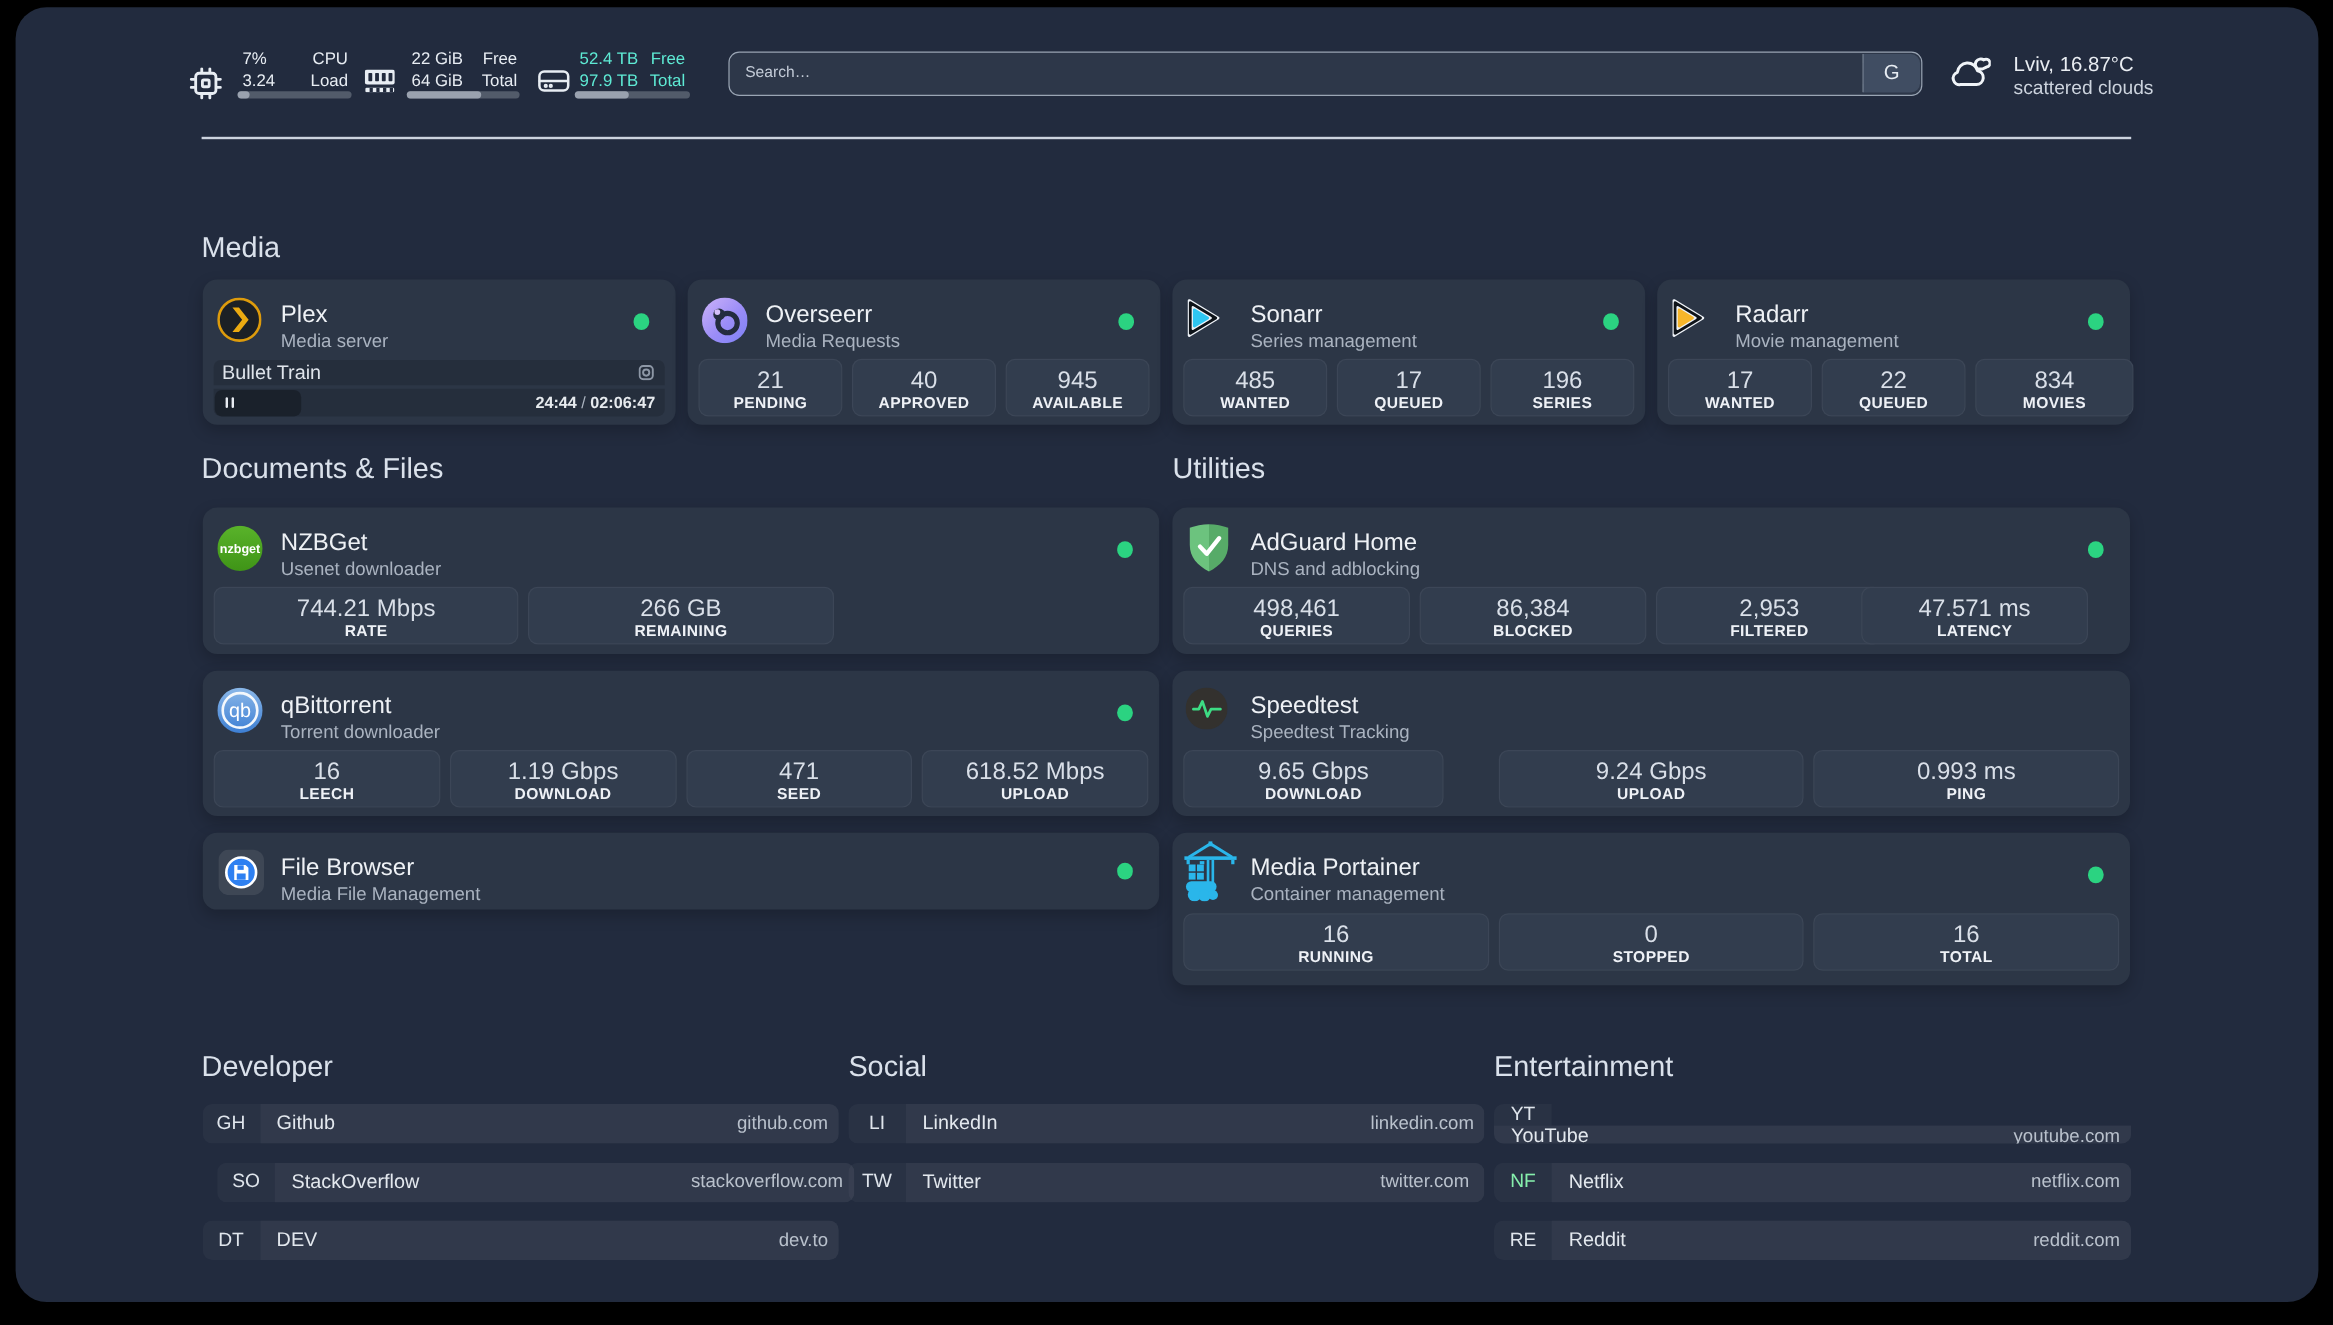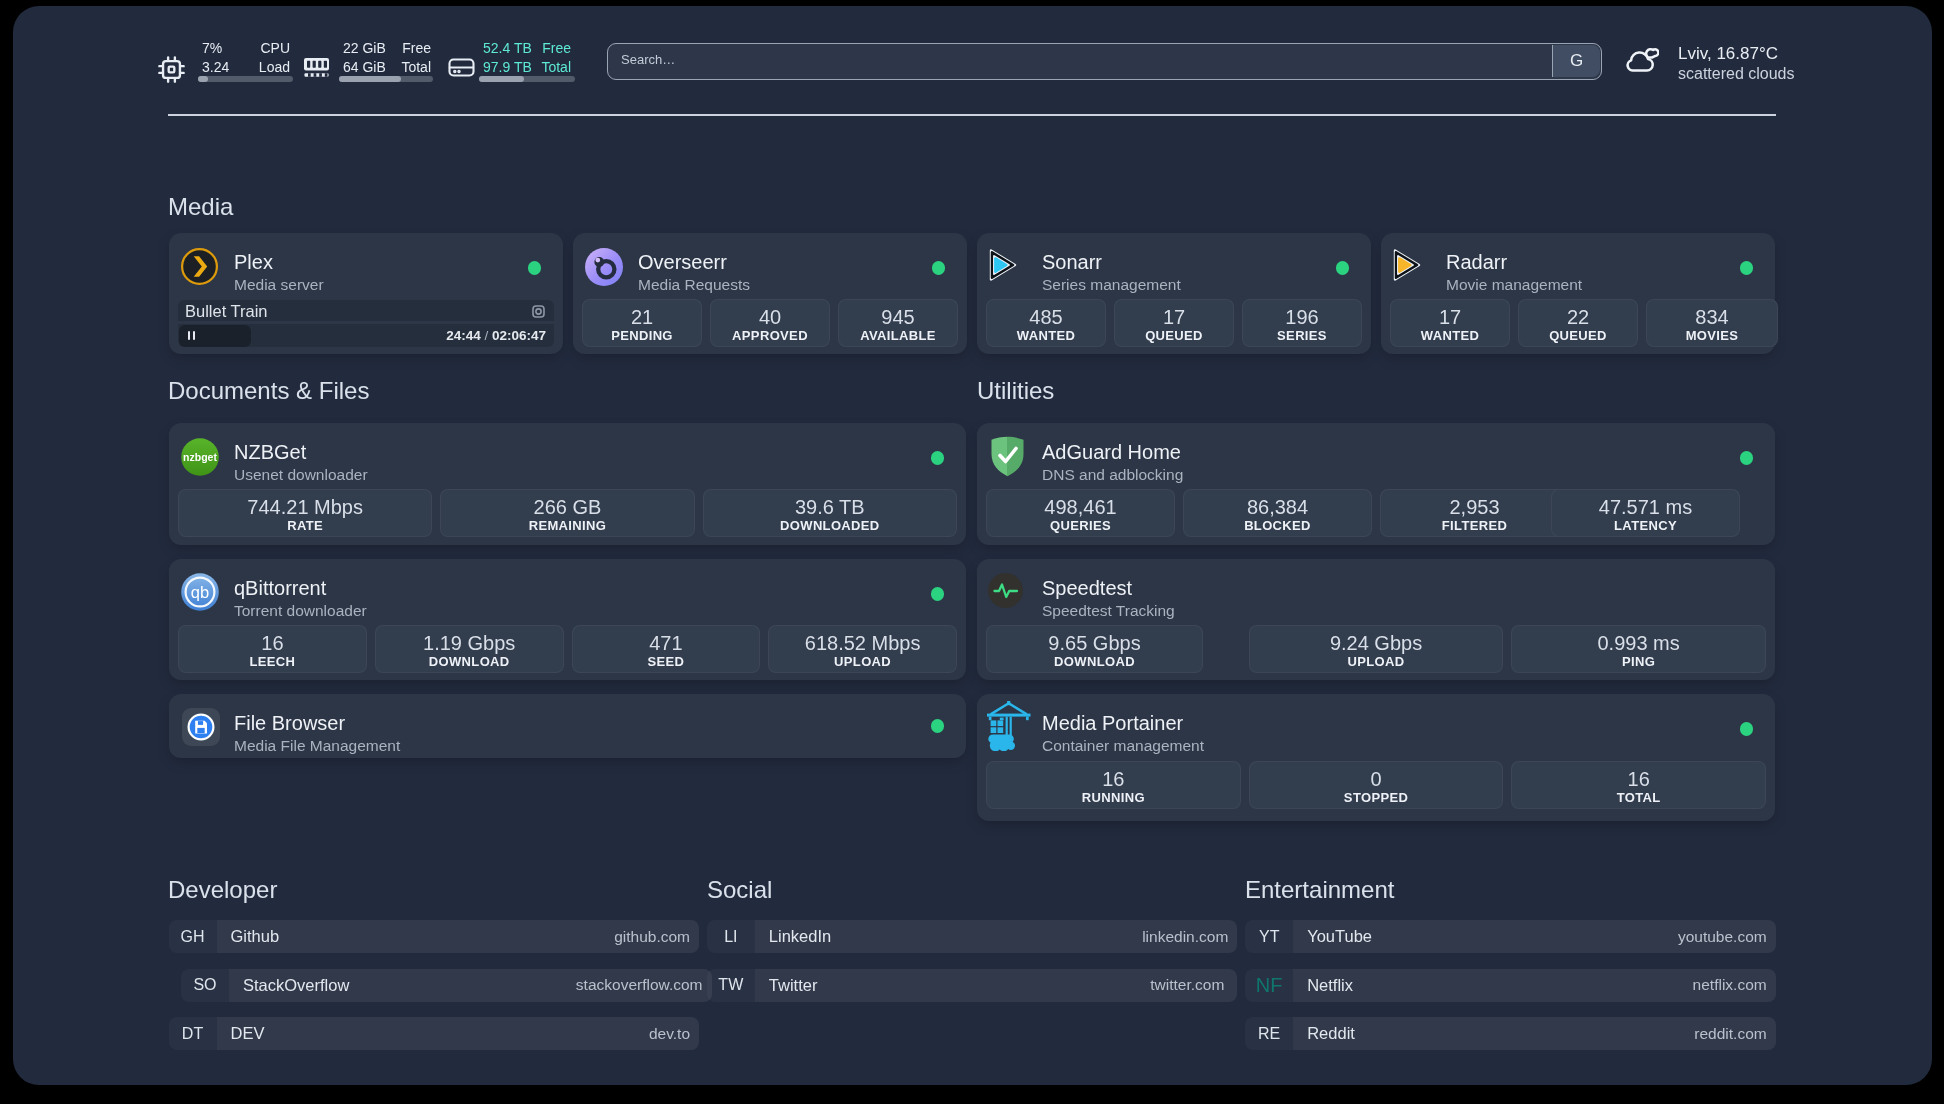--- a/index.html
+++ b/index.html
@@ -209,24 +209,20 @@
       <div class="sub">Usenet downloader</div>
     </div>
     <div class="dot" style="right:22px;top:28px;"></div>
     <div class="sbox" style="left:9.0px;top:66px;width:254.3px;height:48px;">
       <div class="num">744.21 Mbps</div>
       <div class="lbl">RATE</div>
     </div>
     <div class="sbox" style="left:271.3px;top:66px;width:254.3px;height:48px;">
       <div class="num">266 GB</div>
       <div class="lbl">REMAINING</div>
-    </div>
-    <div class="sbox" style="left:533.7px;top:66px;width:254.3px;height:48px;">
-      <div class="num">39.6 TB</div>
-      <div class="lbl">DOWNLOADED</div>
     </div>
   </div>
 <div class="card" style="left:169px;top:559px;width:797px;height:121px;">
     <div style="position:absolute;left:12px;top:14px;width:37px;"><svg width="38" height="38" viewBox="0 0 38 38">
         <defs>
           <linearGradient id="qbg" x1="0" y1="0" x2="0" y2="1">
 <stop offset="0" stop-color="#8ab7e8"></stop>
             <stop offset="1" stop-color="#3d7fd4"></stop>
           </linearGradient>
         </defs>
@@ -395,29 +391,29 @@
       <span style="font-size:15.5px;color:#b9c1cc;">linkedin.com</span>
     </div>
   </div>
 <div style="position:absolute;left:706.8px;top:968.5px;width:530.5px;height:33px;display:flex;border-radius:8px;overflow:hidden;">
     <div style="width:48px;background:rgba(255,255,255,0.035);display:flex;align-items:center;justify-content:center;font-size:16px;color:#dfe5ec;flex:none;">TW</div>
     <div style="flex:1;background:rgba(255,255,255,0.07);display:flex;align-items:center;justify-content:space-between;padding:0 13px 0 14px;">
       <span style="font-size:16.5px;color:#e3e8ee;">Twitter</span>
       <span style="font-size:15.5px;color:#b9c1cc;">twitter.com</span>
     </div>
   </div>
-<div style="position:absolute;left:1245.2px;top:920px;width:530.5px;height:33px;display:flex;border-radius:8px;overflow:hidden;">
+<div style="position:absolute;left:1245.2px;top:920px;width:530.5px;height:33px;display:flex;border-radius:8px;overflow:hidden;flex-direction:column;">
     <div style="width:48px;background:rgba(255,255,255,0.035);display:flex;align-items:center;justify-content:center;font-size:16px;color:#dfe5ec;flex:none;">YT</div>
     <div style="flex:1;background:rgba(255,255,255,0.07);display:flex;align-items:center;justify-content:space-between;padding:0 9px 0 14px;">
       <span style="font-size:16.5px;color:#e3e8ee;">YouTube</span>
       <span style="font-size:15.5px;color:#b9c1cc;">youtube.com</span>
     </div>
   </div>
 <div style="position:absolute;left:1245.2px;top:968.5px;width:530.5px;height:33px;display:flex;border-radius:8px;overflow:hidden;">
-    <div style="width:48px;background:rgba(255,255,255,0.035);display:flex;align-items:center;justify-content:center;font-size:20px;color:#0f766e;flex:none;">NF</div>
+    <div style="width:48px;background:rgba(255,255,255,0.035);display:flex;align-items:center;justify-content:center;font-size:16px;color:#86efac;flex:none;">NF</div>
     <div style="flex:1;background:rgba(255,255,255,0.07);display:flex;align-items:center;justify-content:space-between;padding:0 9px 0 14px;">
       <span style="font-size:16.5px;color:#e3e8ee;">Netflix</span>
       <span style="font-size:15.5px;color:#b9c1cc;">netflix.com</span>
     </div>
   </div>
 <div style="position:absolute;left:1245.2px;top:1017px;width:530.5px;height:33px;display:flex;border-radius:8px;overflow:hidden;">
     <div style="width:48px;background:rgba(255,255,255,0.035);display:flex;align-items:center;justify-content:center;font-size:16px;color:#dfe5ec;flex:none;">RE</div>
     <div style="flex:1;background:rgba(255,255,255,0.07);display:flex;align-items:center;justify-content:space-between;padding:0 9px 0 14px;">
       <span style="font-size:16.5px;color:#e3e8ee;">Reddit</span>
       <span style="font-size:15.5px;color:#b9c1cc;">reddit.com</span>

